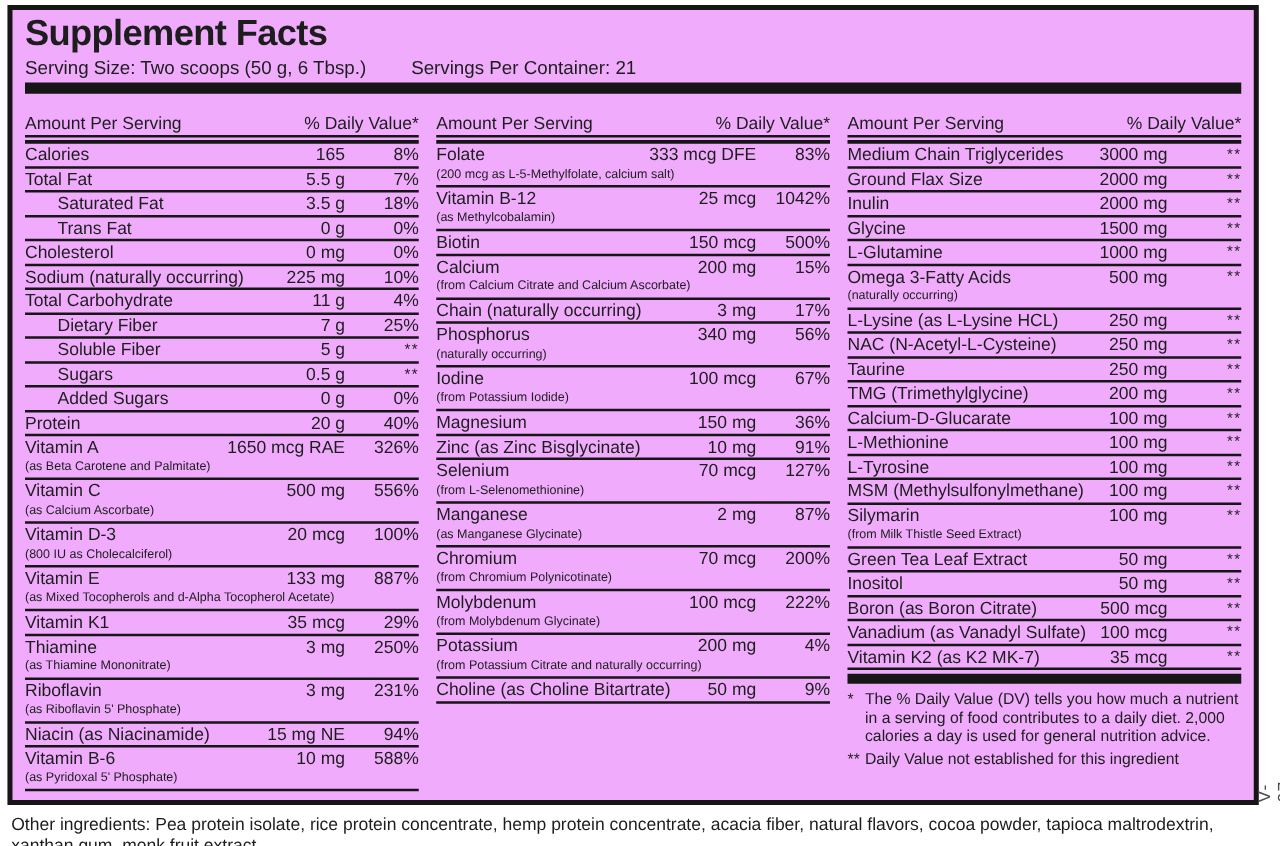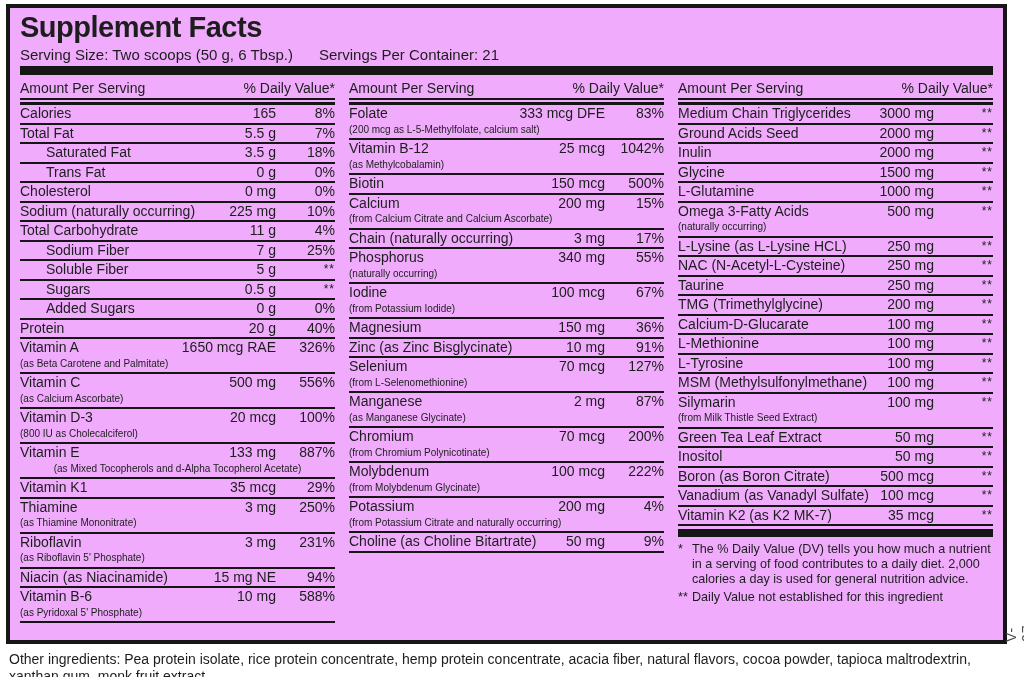--- a/index.html
+++ b/index.html
@@ -3,24 +3,24 @@
 <meta charset="utf-8">
 <style>
   * { margin:0; padding:0; box-sizing:border-box; }
   html,body { width:1024px; height:677px; background:#ffffff; }
   body { position:relative; font-family:"Liberation Sans", sans-serif; color:#1d1d1d; overflow:hidden; }
 
   .label-box { position:absolute; left:6px; top:4px; width:1001px; height:640px;
                border:4px solid #161616; padding:0 10px; background:#f0abfc; }
 
   .title { font-size:29px; line-height:34px; font-weight:bold; letter-spacing:-0.5px; margin-top:2px; }
-  .serving-line { display:flex; gap:26px; font-size:15px; line-height:17px; margin-top:2px; }
+  .serving-line { display:flex; gap:36px; font-size:15px; line-height:17px; margin-top:2px; }
   .top-bar { height:9px; background:#161616; margin-top:3px; }
 
-  .cols { display:flex; gap:14px; margin-top:2px; }
+  .cols { display:flex; gap:14px; margin-top:12px; }
   .col { flex:1; min-width:0; }
 
   .col-head { display:flex; justify-content:space-between; font-size:14px; line-height:16px;
               padding:3px 0 2px; border-bottom:2px solid #161616; }
   .col-head-rule { height:3px; background:#161616; margin-top:2px; }
 
   .row { border-bottom:2px solid #161616; padding:1px 0 1px; font-size:14px; line-height:15.5px; }
   .row-line { display:flex; align-items:flex-end; }
   .name { white-space:nowrap; }
   .row.sub .name { padding-left:26px; }
@@ -107,21 +107,21 @@
           </div>
           <div class="row">
             <div class="row-line">
               <span class="name">Total Carbohydrate</span>
               <span class="amount">11 g</span>
               <span class="dv">4%</span>
             </div>
           </div>
           <div class="row sub">
             <div class="row-line">
-              <span class="name">Sodium Fiber</span>
+              <span class="name">Dietary Fiber</span>
               <span class="amount">7 g</span>
               <span class="dv">25%</span>
             </div>
           </div>
           <div class="row sub">
             <div class="row-line">
               <span class="name">Soluble Fiber</span>
               <span class="amount">5 g</span>
               <span class="dv est">**</span>
             </div>
@@ -170,21 +170,21 @@
               <span class="dv">100%</span>
             </div>
             <div class="note">(800 IU as Cholecalciferol)</div>
           </div>
           <div class="row">
             <div class="row-line">
               <span class="name">Vitamin E</span>
               <span class="amount">133 mg</span>
               <span class="dv">887%</span>
             </div>
-            <div class="note wrap" style="white-space: normal; text-align: center;">(as Mixed Tocopherols and d-Alpha Tocopherol Acetate)</div>
+            <div class="note wrap" style="white-space: normal;">(as Mixed Tocopherols and d-Alpha Tocopherol Acetate)</div>
           </div>
           <div class="row">
             <div class="row-line">
               <span class="name">Vitamin K1</span>
               <span class="amount">35 mcg</span>
               <span class="dv">29%</span>
             </div>
           </div>
           <div class="row">
             <div class="row-line">
@@ -262,21 +262,21 @@
             <div class="row-line">
               <span class="name">Chain (naturally occurring)</span>
               <span class="amount">3 mg</span>
               <span class="dv">17%</span>
             </div>
           </div>
           <div class="row">
             <div class="row-line">
               <span class="name">Phosphorus</span>
               <span class="amount">340 mg</span>
-              <span class="dv">55%</span>
+              <span class="dv">56%</span>
             </div>
             <div class="note">(naturally occurring)</div>
           </div>
           <div class="row">
             <div class="row-line">
               <span class="name">Iodine</span>
               <span class="amount">100 mcg</span>
               <span class="dv">67%</span>
             </div>
             <div class="note">(from Potassium Iodide)</div>
@@ -354,21 +354,21 @@
       <div>
           <div class="row">
             <div class="row-line">
               <span class="name">Medium Chain Triglycerides</span>
               <span class="amount">3000 mg</span>
               <span class="dv est">**</span>
             </div>
           </div>
           <div class="row">
             <div class="row-line">
-              <span class="name">Ground Acids Seed</span>
+              <span class="name">Ground Flax Size</span>
               <span class="amount">2000 mg</span>
               <span class="dv est">**</span>
             </div>
           </div>
           <div class="row">
             <div class="row-line">
               <span class="name">Inulin</span>
               <span class="amount">2000 mg</span>
               <span class="dv est">**</span>
             </div>

